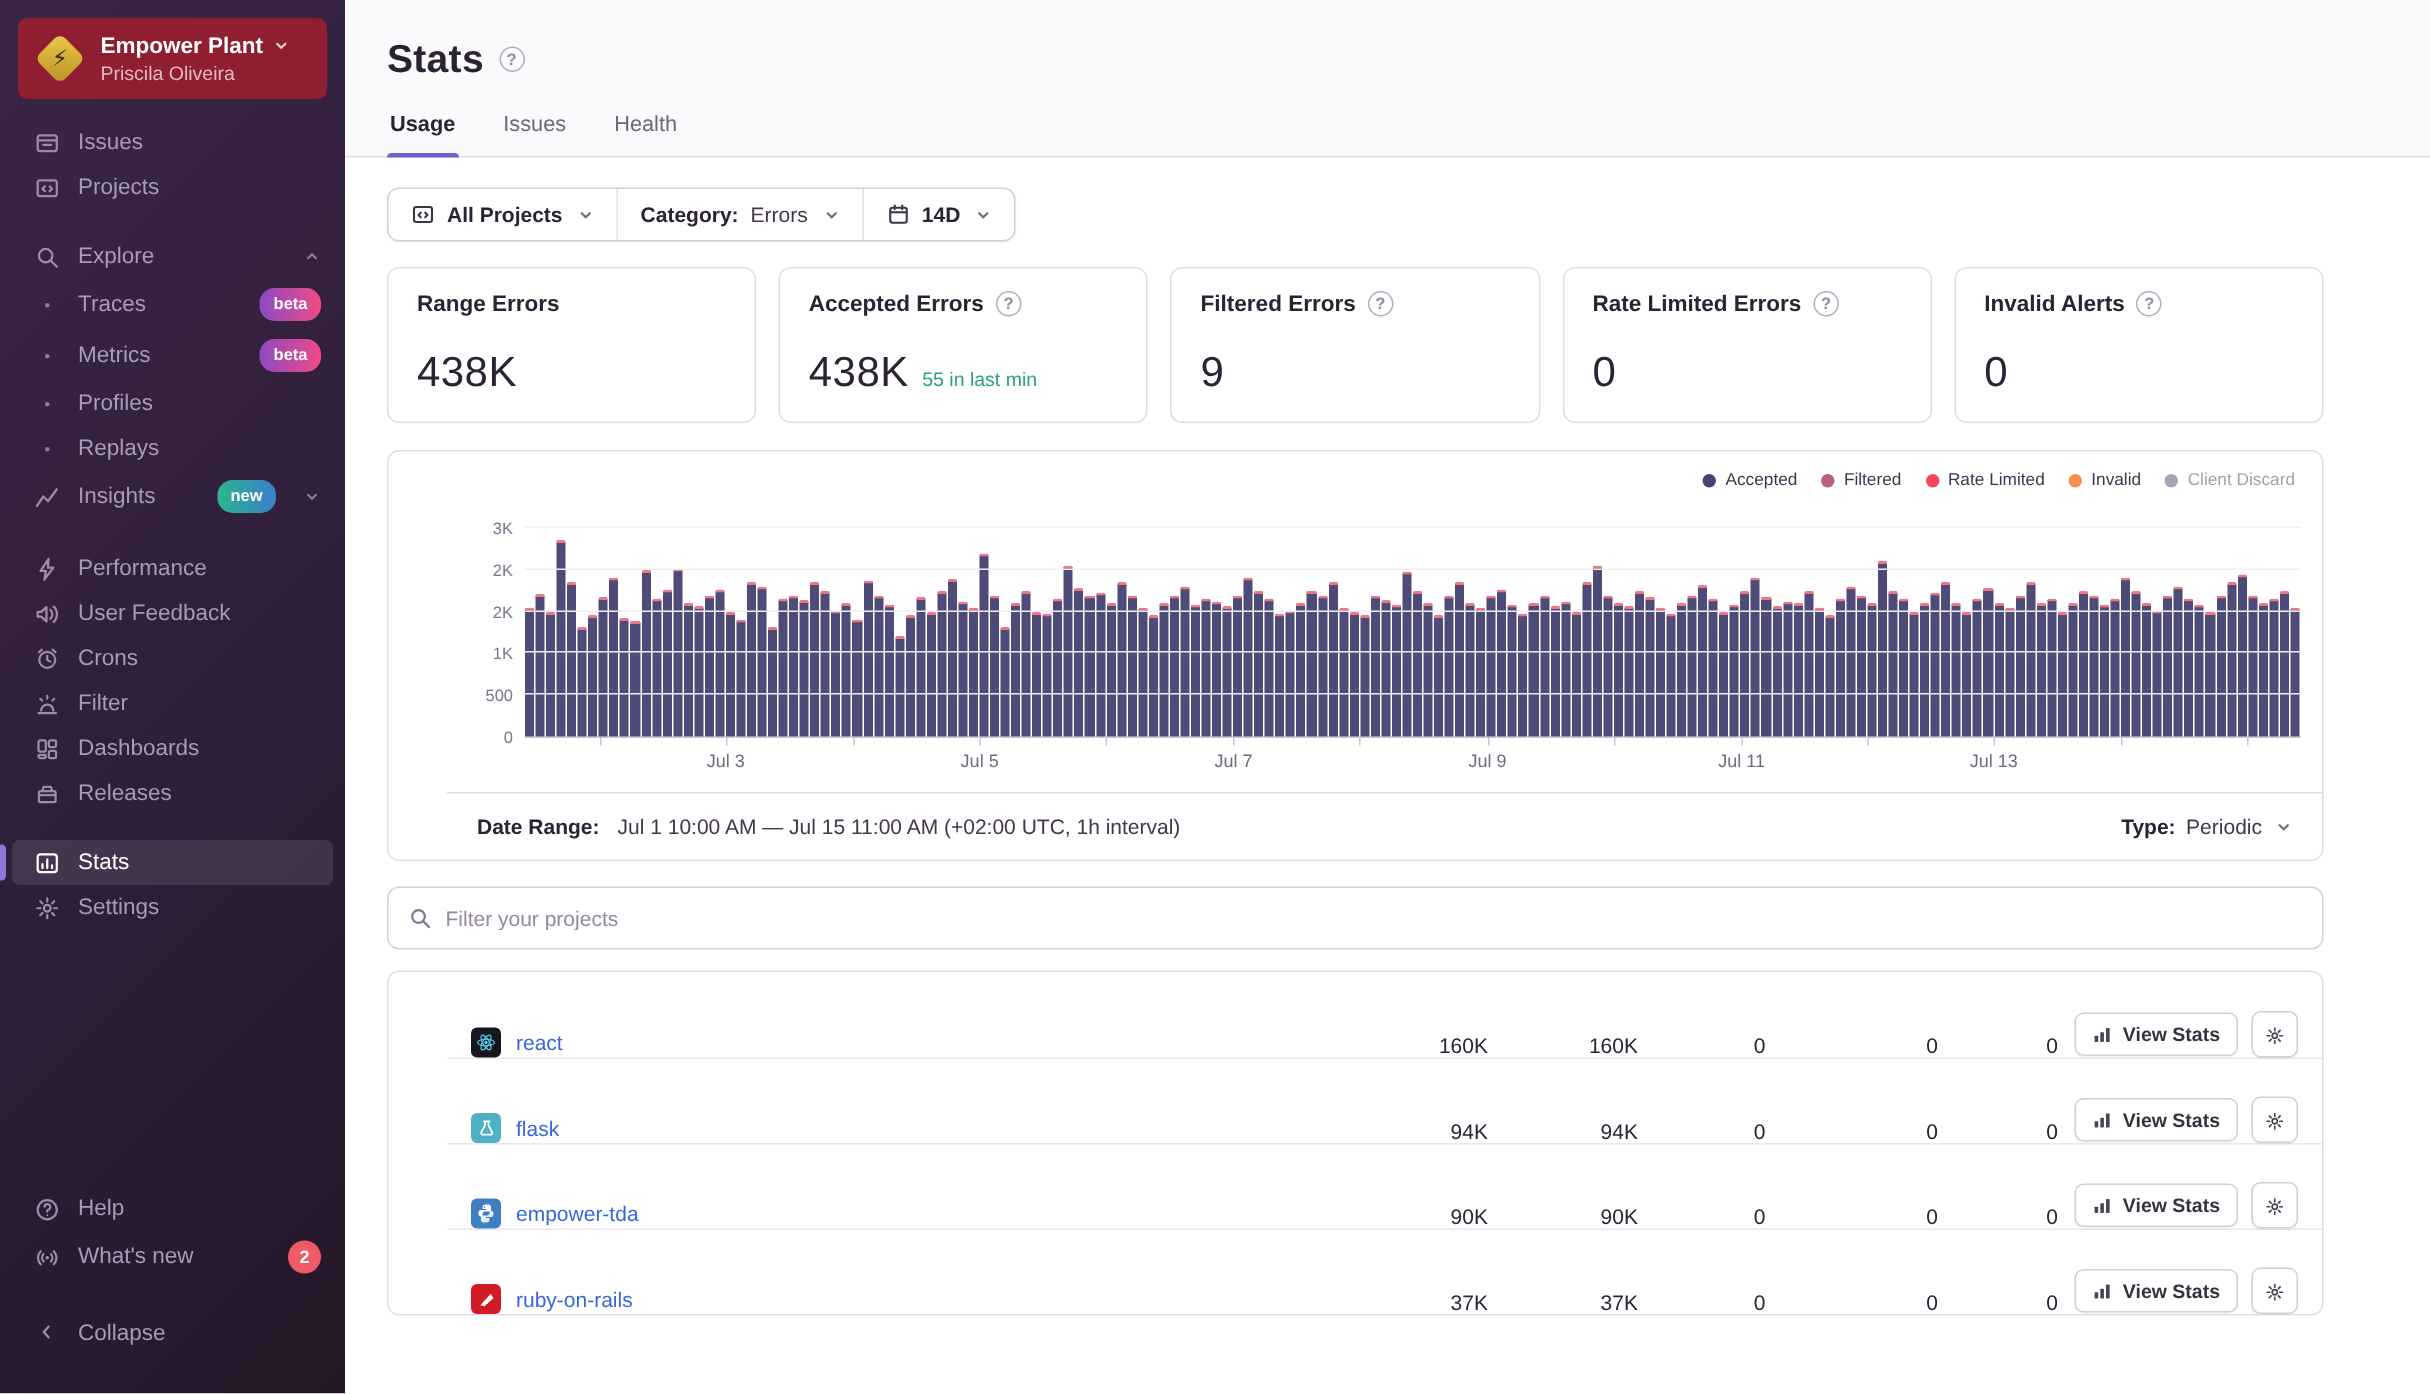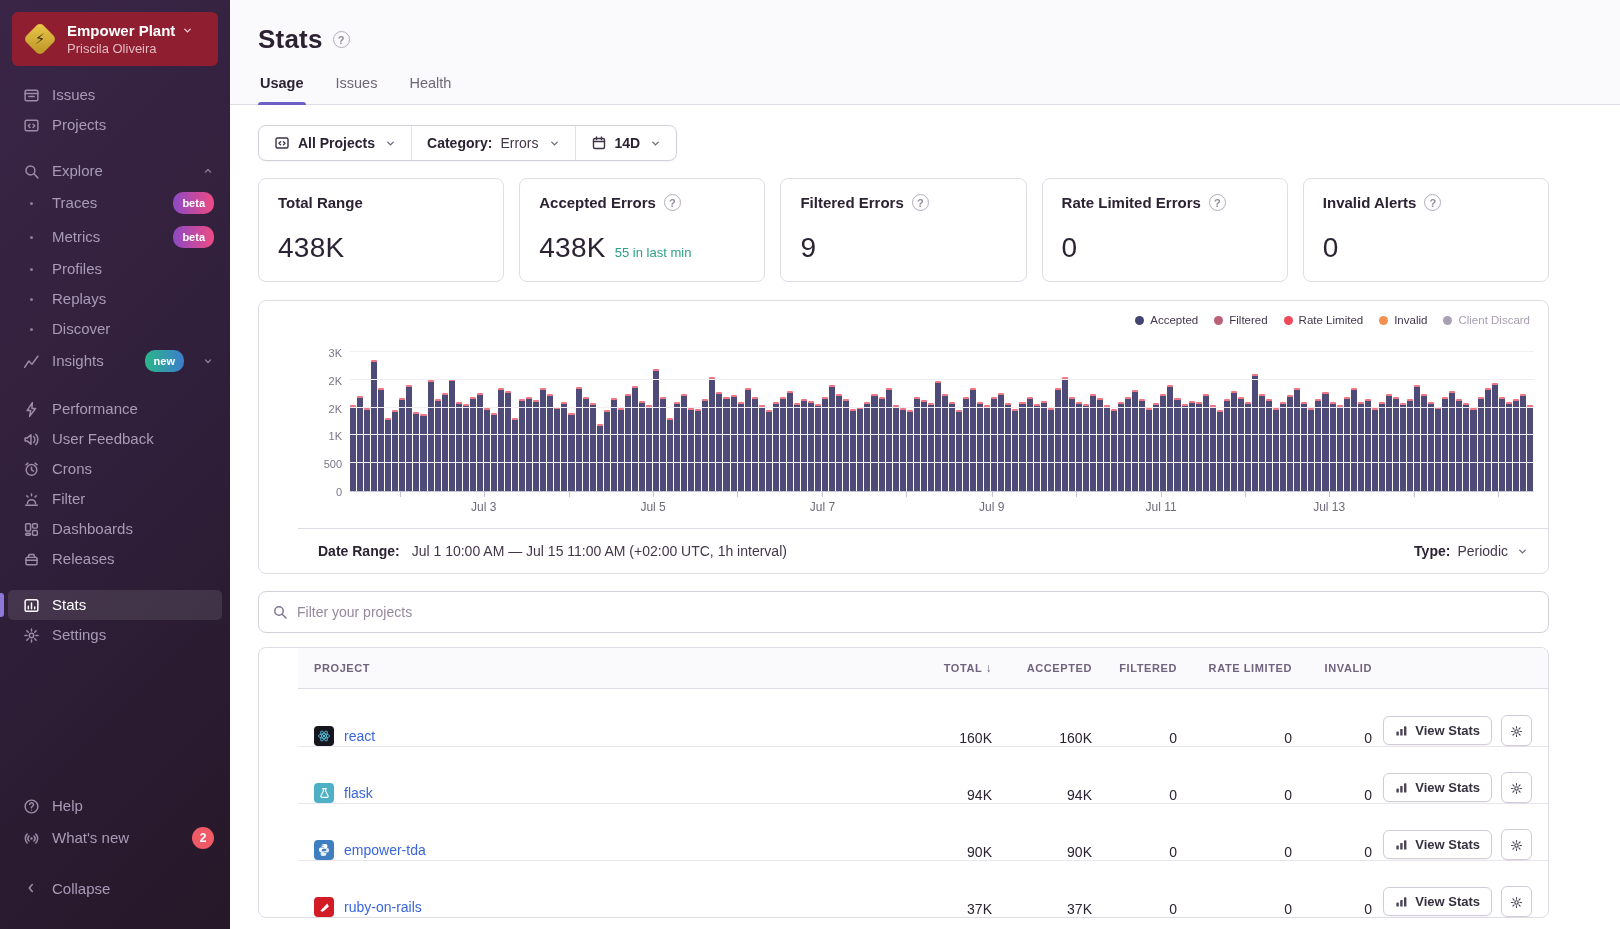--- a/index.html
+++ b/index.html
@@ -203,26 +203,20 @@
           </span>
           <span>Profiles</span>
         </div>
         <div class="nav-item">
           <span class="bullet">
             <i></i>
           </span>
           <span>Replays</span>
         </div>
         <div class="nav-item">
-          <span class="bullet">
-            <i></i>
-          </span>
-          <span>Discover</span>
-        </div>
-        <div class="nav-item">
           <span class="nicon">
             <svg viewBox="0 0 16 16" width="17" height="17" fill="none" stroke="currentColor" stroke-width="1.4" stroke-linecap="round" stroke-linejoin="round">
               <path d="M1.5 13.5 5.5 7.5l3 3L14 3"></path>
             </svg>
           </span>
           <span>Insights</span>
           <span class="badge-pill badge-new">new</span>
           <span class="nav-chev after-badge">
             <svg viewBox="0 0 16 16" width="12" height="12" fill="none" stroke="currentColor" stroke-width="1.8" stroke-linecap="round" stroke-linejoin="round">
               <path d="M4.5 6.5 8 10l3.5-3.5"></path>
@@ -383,21 +377,21 @@
           <span>14D</span>
           <svg class="fchev" viewBox="0 0 16 16" fill="none" stroke="currentColor" stroke-width="2" stroke-linecap="round">
               <path d="M4 6l4 4 4-4"></path>
             </svg>
         </div>
       </div>
 
       <div class="cards" id="cards">
           <div class="card">
             <div class="card-title-row">
-              <span class="card-title">Total Range</span>
+              <span class="card-title">Range Errors</span>
             </div>
             <div class="card-value-row">
               <span class="card-value">438K</span>
             </div>
           </div>
           <div class="card">
             <div class="card-title-row">
               <span class="card-title">Accepted Errors</span>
               <span class="qcircle">?</span>
             </div>
@@ -688,29 +682,20 @@
         <span class="sicon">
           <svg viewBox="0 0 16 16" fill="none" stroke="currentColor" stroke-width="1.5" stroke-linecap="round">
               <circle cx="7" cy="7" r="4.2"></circle>
               <path d="M10.2 10.2 14 14"></path>
             </svg>
         </span>
         <input type="text" placeholder="Filter your projects" style="">
       </div>
 
       <div class="panel table-panel">
-        <div class="trow thead" id="thead">
-            <div class="col-project">PROJECT</div>
-            <div class="col-num w-total">TOTAL<span class="sort-arrow">↓</span></div>
-            <div class="col-num w-accepted">ACCEPTED</div>
-            <div class="col-num w-filtered">FILTERED</div>
-            <div class="col-num w-rate">RATE LIMITED</div>
-            <div class="col-num w-invalid">INVALID</div>
-            <div class="col-actions"></div>
-          </div>
         <div id="tbody">
             <div class="trow tbody-row">
               <div class="col-project">
                 <span class="plat-icon" style="background:#16161f">
                   <svg viewBox="0 0 20 20" width="16" height="16">
                     <g fill="none" stroke="#5bd0f0" stroke-width="1">
                       <ellipse cx="10" cy="10" rx="7" ry="2.7"></ellipse>
                       <ellipse cx="10" cy="10" rx="7" ry="2.7" transform="rotate(60 10 10)"></ellipse>
                       <ellipse cx="10" cy="10" rx="7" ry="2.7" transform="rotate(120 10 10)"></ellipse>
                     </g>

